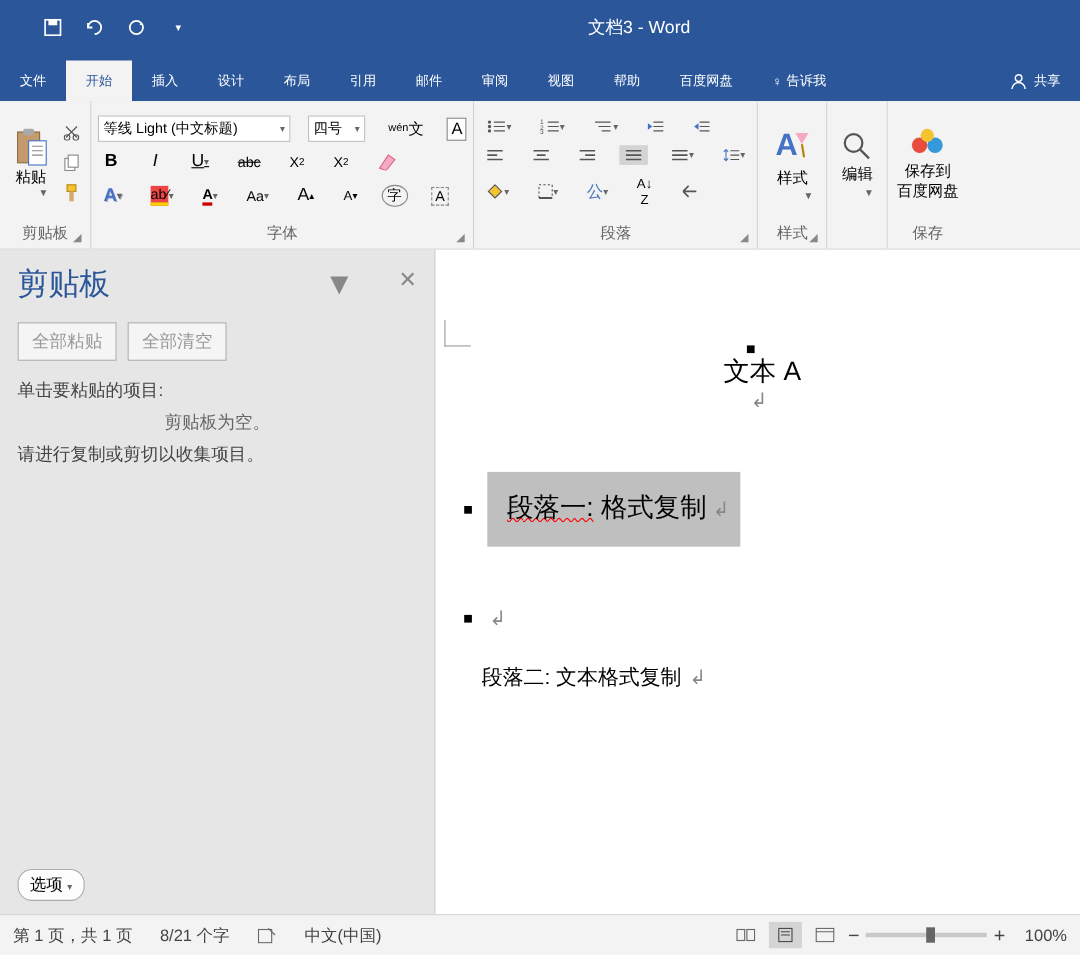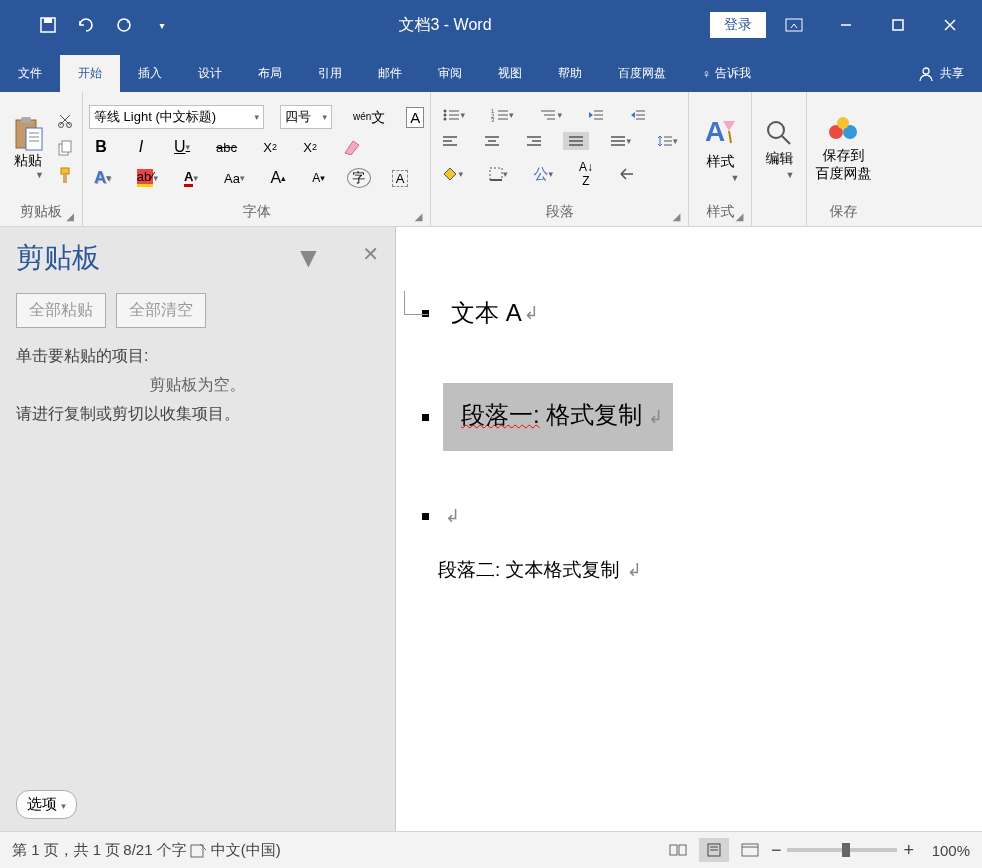--- a/index.html
+++ b/index.html
@@ -46,21 +46,21 @@
 .opt-btn { border: 1px solid #adadad; background: #fdfdfd; padding: 4px 10px; font-size: 15px; cursor: pointer; }
 .doc-area { flex: 1; background: #fff; position: relative; padding: 60px 26px; }
 .doc-corner { position: absolute; left: 8px; top: 64px; width: 24px; height: 24px; border-left: 1px solid #999; border-bottom: 1px solid #999; }
 .doc-text { font-size: 24px; font-family: "DengXian Light", "Microsoft YaHei Light", sans-serif; margin-left: 8px; }
 .doc-line { display: flex; align-items: center; margin-bottom: 54px; }
 .bullet { width: 7px; height: 7px; background: #000; margin-right: 14px; }
 .sel { background: #bfbfbf; padding: 16px 10px 20px; display: inline-block; }
 .squiggle { text-decoration: underline wavy red; text-decoration-thickness: 1px; }
 .para-mark { color: #888; font-size: 18px; margin-left: 2px; }
 .doc-line2 { font-size: 19px; margin-left: 16px; margin-top: 10px; }
-.statusbar { height: 37px; background: #f3f3f3; border-top: 1px solid #d4d4d4; display: flex; align-items: center; padding: 0 12px; font-size: 15px; color: #444; gap: 3px; }
+.statusbar { height: 37px; background: #f3f3f3; border-top: 1px solid #d4d4d4; display: flex; align-items: center; padding: 0 12px; font-size: 15px; color: #444; gap: 25px; }
 .status-right { margin-left: auto; display: flex; align-items: center; gap: 6px; }
 .view-btn { width: 30px; height: 24px; border: 1px solid transparent; display: flex; align-items: center; justify-content: center; cursor: pointer; }
 .view-btn.active { background: #d4d4d4; }
 .zoom-slider { width: 110px; height: 4px; background: #c8c8c8; position: relative; }
 .zoom-thumb { position: absolute; left: 50%; top: -5px; width: 8px; height: 14px; background: #666; }
 svg { display: block; }
 </style>
 </head>
 <body>
 
@@ -80,45 +80,20 @@
     </div>
     <div class="qat-btn">
       <svg width="18" height="18" viewBox="0 0 18 18">
           <circle cx="9" cy="9" r="6" fill="none" stroke="#fff" stroke-width="1.6"></circle>
           <path d="M13 4 L15 6 L12 7" fill="#fff"></path>
         </svg>
     </div>
     <div class="qat-btn" style="font-size:10px;color:#fff;">▾</div>
   </div>
   <div class="title-center">文档3  -  Word</div>
-  <div class="title-right">
-    <div class="login-btn">登录</div>
-    <div class="win-btn">
-      <svg width="18" height="14" viewBox="0 0 18 14">
-          <rect x="1" y="1" width="16" height="12" fill="none" stroke="#fff"></rect>
-          <path d="M6 10 L9 6 L12 10" fill="none" stroke="#fff"></path>
-        </svg>
-    </div>
-    <div class="win-btn">
-      <svg width="14" height="14">
-          <line x1="2" y1="7" x2="12" y2="7" stroke="#fff" stroke-width="1.5"></line>
-        </svg>
-    </div>
-    <div class="win-btn">
-      <svg width="14" height="14">
-          <rect x="2" y="2" width="10" height="10" fill="none" stroke="#fff" stroke-width="1.5"></rect>
-        </svg>
-    </div>
-    <div class="win-btn">
-      <svg width="14" height="14">
-          <line x1="2" y1="2" x2="12" y2="12" stroke="#fff" stroke-width="1.5"></line>
-          <line x1="12" y1="2" x2="2" y2="12" stroke="#fff" stroke-width="1.5"></line>
-        </svg>
-    </div>
-  </div>
 </div>
 
 <div class="menubar">
   <div class="tab">文件</div>
   <div class="tab active">开始</div>
   <div class="tab">插入</div>
   <div class="tab">设计</div>
   <div class="tab">布局</div>
   <div class="tab">引用</div>
   <div class="tab">邮件</div>
@@ -441,21 +416,21 @@
     </div>
     <div class="clip-footer">
       <div class="opt-btn" style="display:inline-block;border-radius:13px;">
         <span>选项</span> <span class="dd">▾</span>
       </div>
     </div>
   </div>
 
   <div class="doc-area">
     <div class="doc-corner"></div>
-    <div class="doc-line" style="margin-top:10px;">
+    <div class="doc-line" style="margin-top:27px;flex-direction:column;">
       <div class="bullet"></div>
       <span class="doc-text">文本 A</span>
       <span class="para-mark">↲</span>
     </div>
     <div class="doc-line">
       <div class="bullet"></div>
       <span class="sel">
         <span class="doc-text"><span class="squiggle">段落一:</span><span>  格式复制</span></span>
         <span class="para-mark">↲</span>
       </span>

